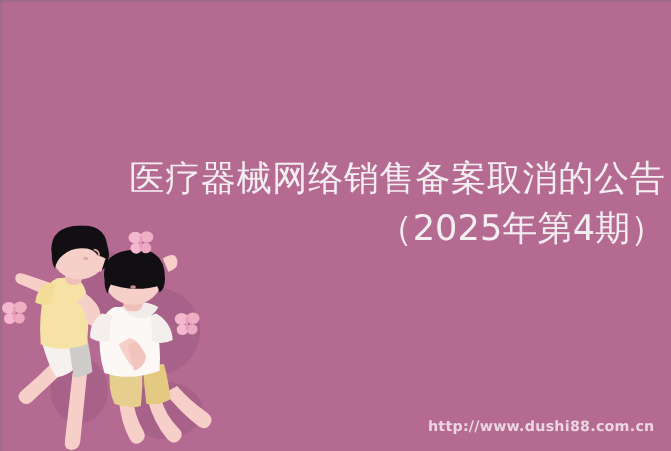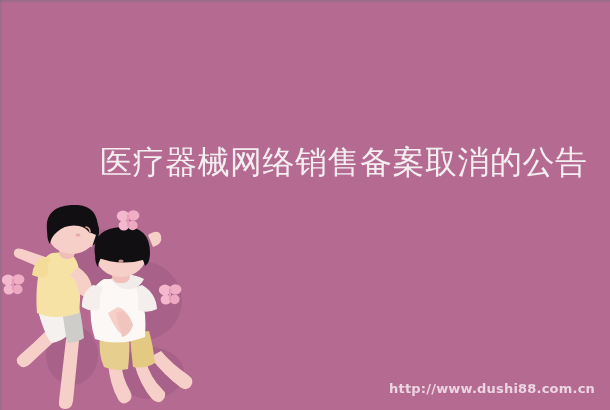--- a/index.html
+++ b/index.html
@@ -43,20 +43,21 @@
     width: 505px;
   }
   .title-line {
     color: #f4eef1;
     font-size: 32px;
     line-height: 45px;
     letter-spacing: 0.5px;
     white-space: nowrap;
     font-weight: 400;
     font-family: "DejaVu Sans", "Liberation Sans", sans-serif;
+    text-align: right;
   }
   .title-line-2 {
     letter-spacing: 0px;
   }
 
   
   .watermark {
     position: absolute;
     right: 15px;
     bottom: 14px;
@@ -171,17 +172,18 @@
         <use href="#butterflyShape"></use>
       </g>
       <g transform="translate(170,90)">
         <use href="#butterflyShape"></use>
       </g>
     </svg>
   </div>
 
   <div class="title-block">
     <div class="title-line">医疗器械网络销售备案取消的公告</div>
+    <div class="title-line title-line-2">（2025年第4期）</div>
   </div>
 
   <div class="watermark">http://www.dushi88.com.cn</div>
 
 </div>
 
 </body></html>

